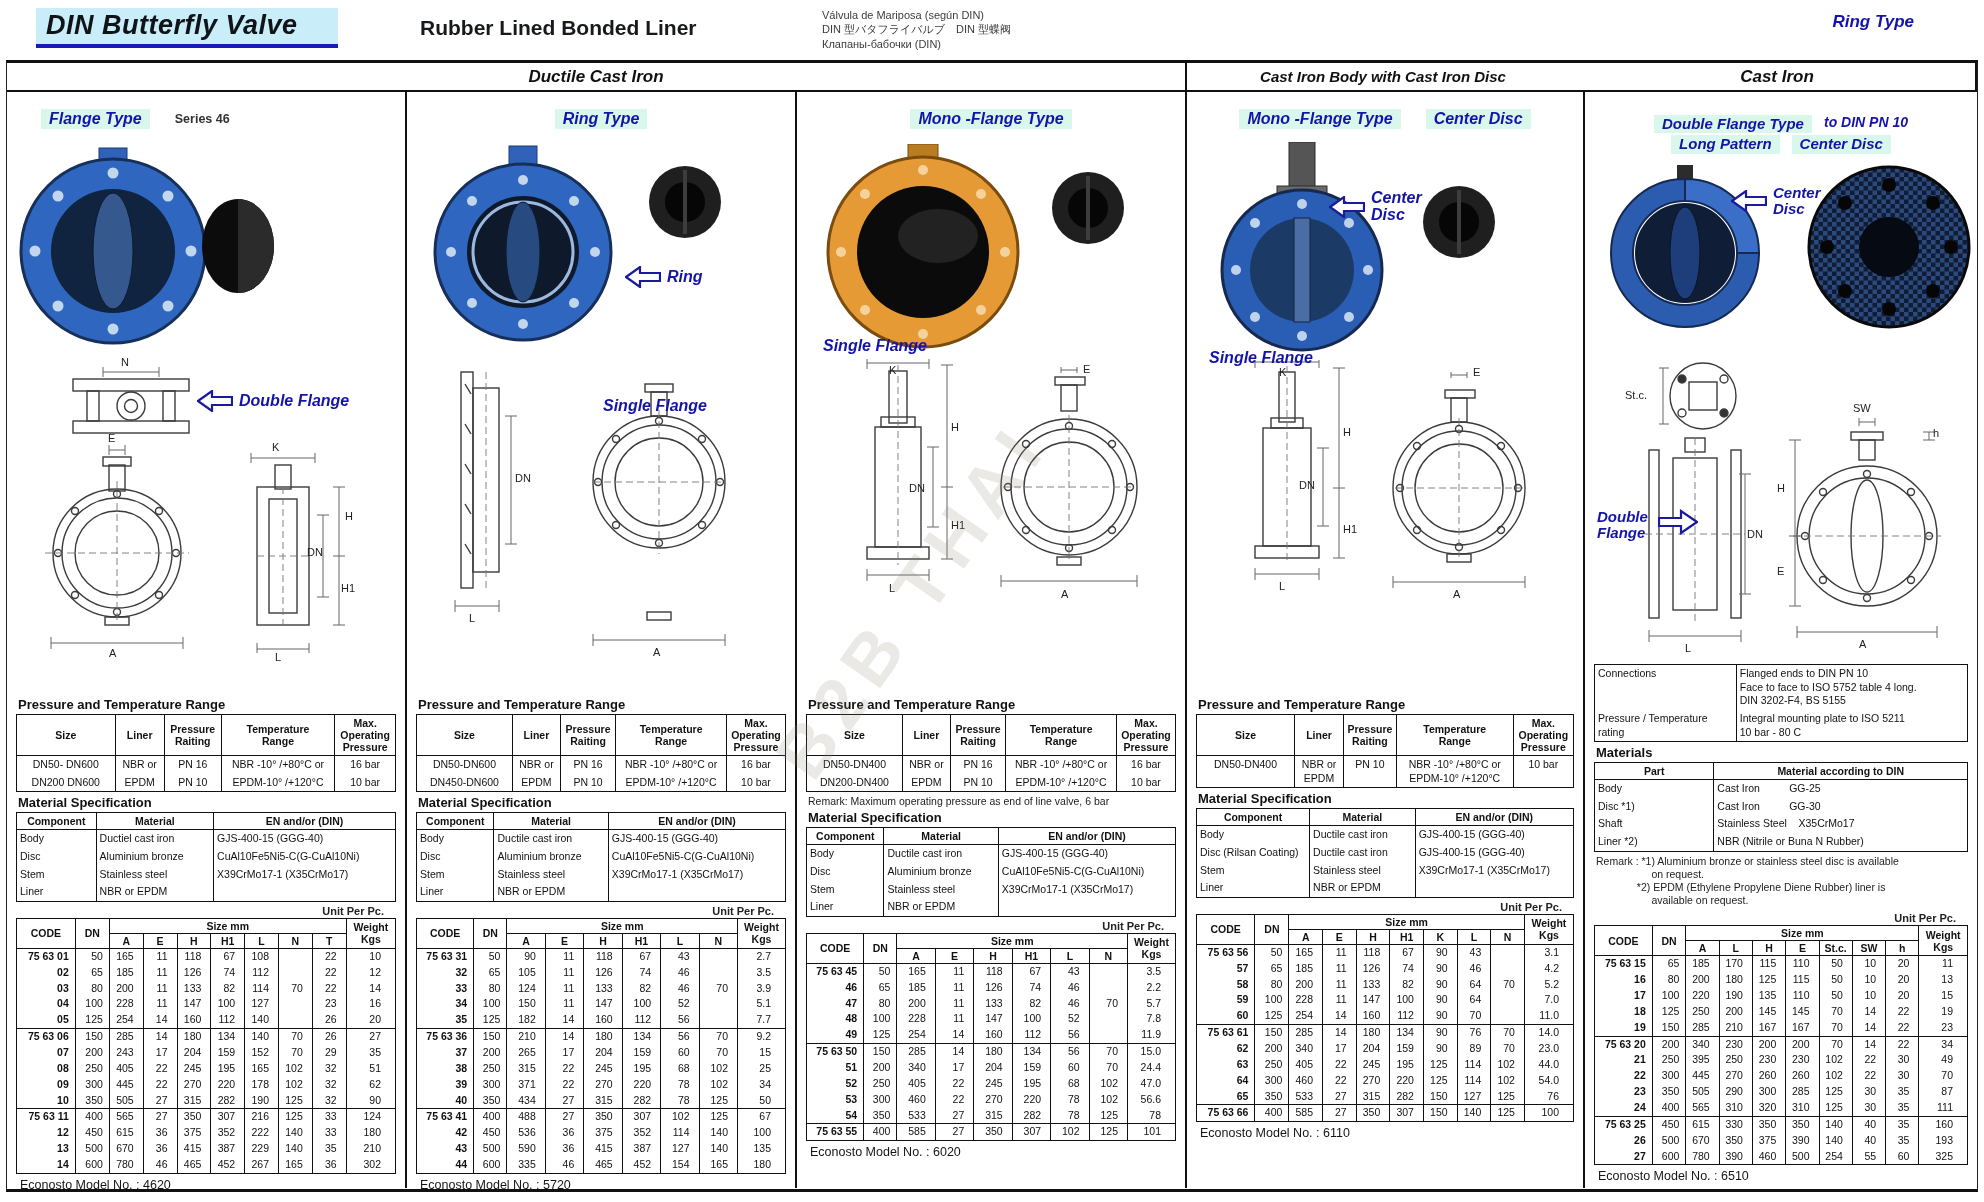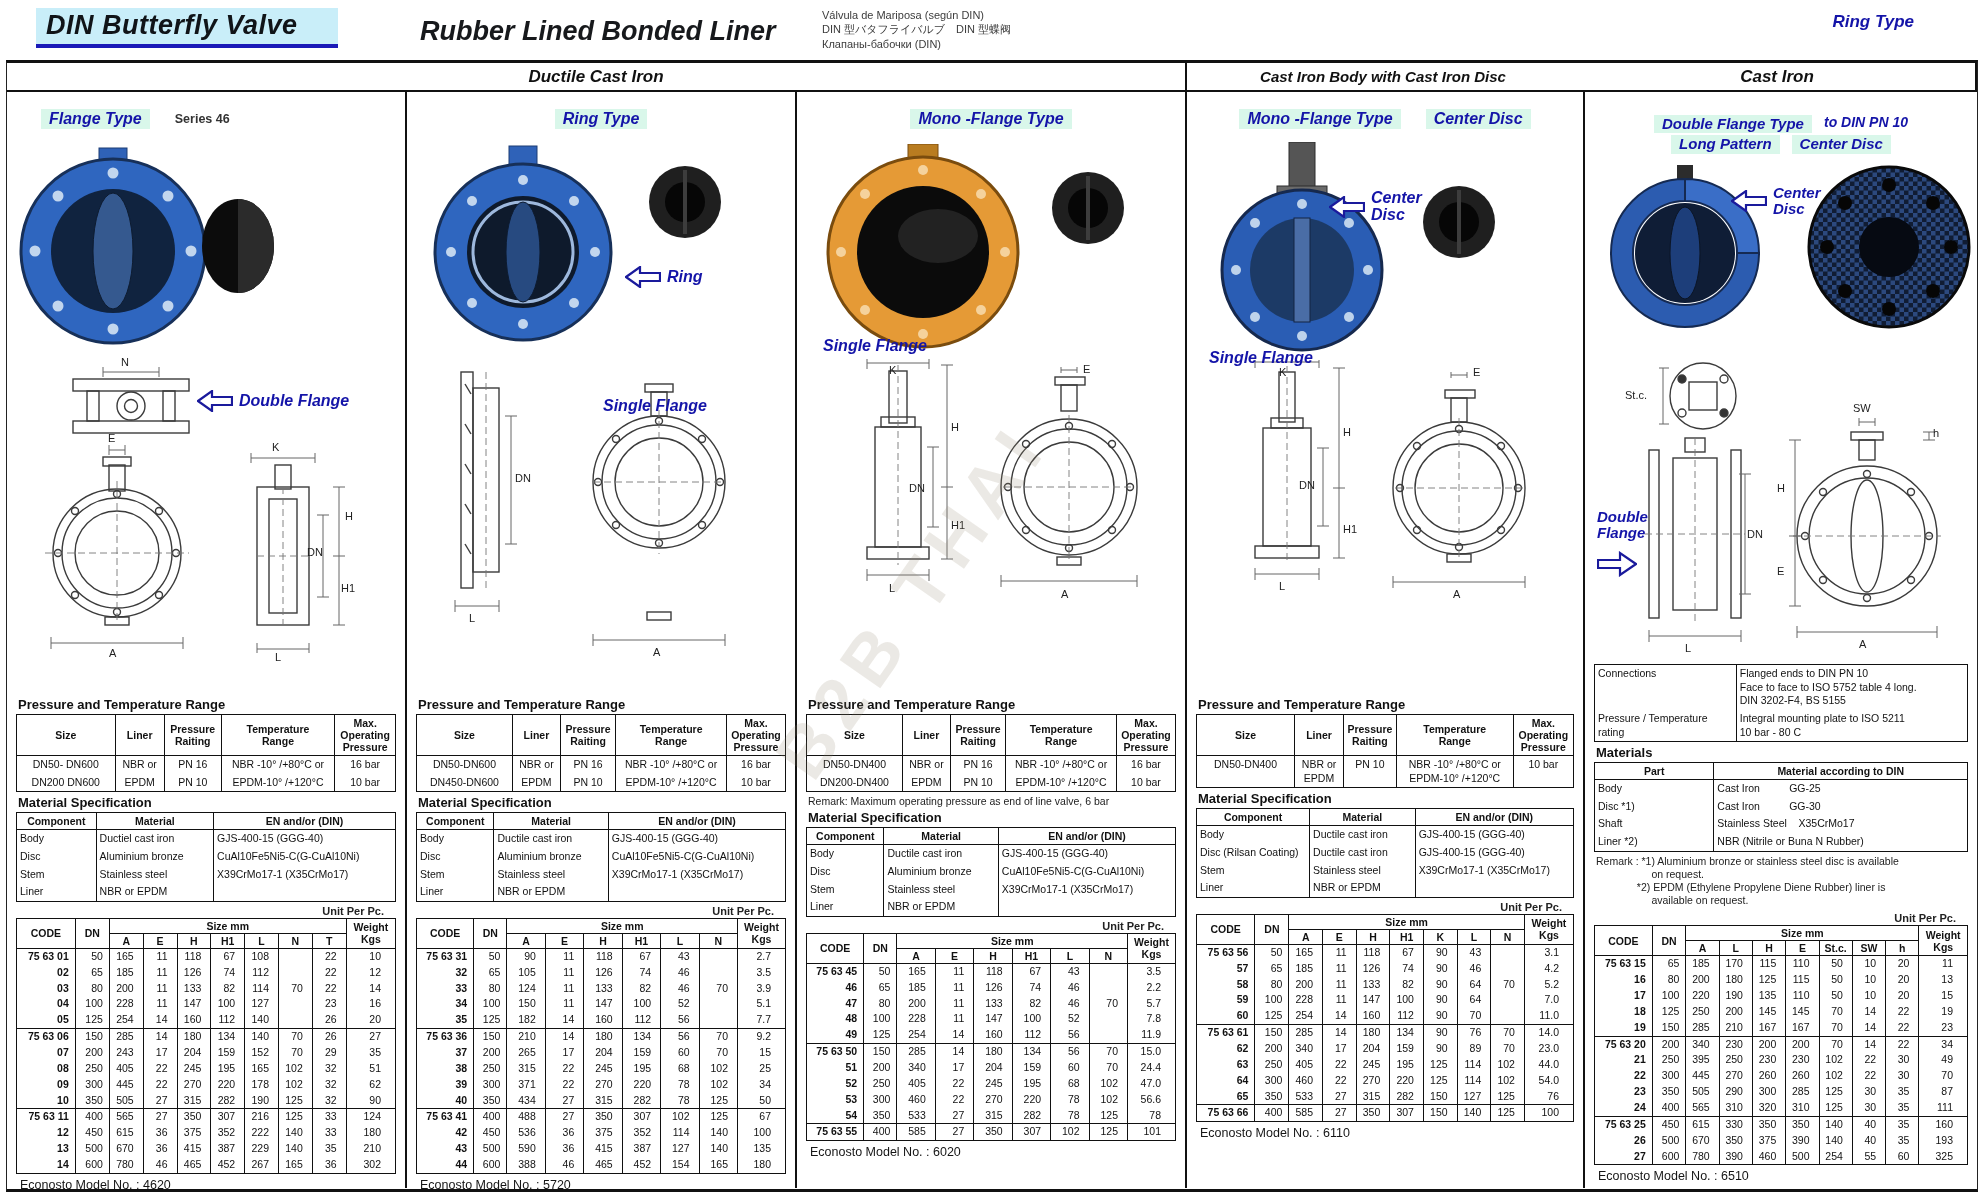--- a/index.html
+++ b/index.html
@@ -3,21 +3,21 @@
 <meta charset="utf-8">
 <style>
   html,body{margin:0;padding:0;background:#e8e8e8;}
   .page{position:relative;width:1984px;height:1202px;background:#ffffff;overflow:hidden;
         font-family:"Liberation Sans", sans-serif;color:#111;}
   
   .hdr{position:relative;height:58px;}
   .title-box{position:absolute;left:36px;top:8px;background:#c9eef9;padding:2px 40px 3px 10px;
              border-bottom:4px solid #1a1ab8;}
   .title-box .t{font-size:27px;font-weight:bold;font-style:italic;color:#101418;letter-spacing:.5px;}
-  .subtitle{position:absolute;left:420px;top:16px;font-size:27px;font-weight:bold;font-style:italic;color:#17191c;}
+  .subtitle{position:absolute;left:420px;top:16px;font-size:21px;font-weight:bold;color:#17191c;}
   .langs{position:absolute;left:822px;top:8px;font-size:11px;color:#3c3c3c;line-height:1.3;}
   .corner{position:absolute;right:70px;top:12px;font-size:17px;font-weight:bold;font-style:italic;color:#1414a8;}
   
   .main{position:absolute;left:6px;right:6px;top:60px;height:1126px;
         border-top:3px solid #111;border-bottom:3px solid #111;
         border-left:1.5px solid #222;border-right:1.5px solid #222;}
   .group-row{display:flex;height:27px;border-bottom:2.5px solid #111;}
   .gcell{display:flex;align-items:center;justify-content:center;font-weight:bold;font-style:italic;}
   .g1{width:1178px;font-size:17px;border-right:2px solid #111;}
   .g2{width:396px;font-size:17px;border-right:2px solid #111;}
@@ -822,21 +822,21 @@
                   <td class="num">36</td>
                   <td class="num">415</td>
                   <td class="num">387</td>
                   <td class="num">127</td>
                   <td class="num">140</td>
                   <td class="wt">135</td>
                 </tr>
                 <tr>
                   <td class="code">44</td>
                   <td class="dn">600</td>
-                  <td class="num">388</td>
+                  <td class="num">335</td>
                   <td class="num">46</td>
                   <td class="num">465</td>
                   <td class="num">452</td>
                   <td class="num">154</td>
                   <td class="num">165</td>
                   <td class="wt">180</td>
                 </tr>
               </tbody>
             </table>
           <div class="model">Econosto Model No. : 5720</div>
@@ -1610,21 +1610,21 @@
                 <line x1="212" y1="278" x2="352" y2="278"></line>
             </g>
           </svg>
           <div class="anno small" style="left:146px;top:26px">
             <svg width="36" height="22" viewBox="0 0 36 22">
               <polygon points="1,11 15,1 15,7 35,7 35,15 15,15 15,21" fill="#fff" stroke="#1a1a9c" stroke-width="2.2"></polygon>
             </svg>
             <span class="anno-t">Center
 Disc</span>
           </div>
-          <div class="anno small" style="left:12px;top:350px;flex-direction:column;align-items:flex-start;gap:10px">
+          <div class="anno small" style="left:12px;top:350px;flex-direction:row;align-items:flex-start;gap:10px">
             <span class="anno-t">Double
 Flange</span>
             <svg width="40" height="26" viewBox="0 0 40 26">
               <polygon points="39,13 23,2 23,9 1,9 1,17 23,17 23,24" fill="#fff" stroke="#1a1a9c" stroke-width="2.2"></polygon>
             </svg>
           </div>
         <span class="dlab" style="left: 40px; top: 230px;">St.c.</span>
             <span class="dlab" style="left: 268px; top: 243px;">SW</span>
             <span class="dlab" style="left: 348px; top: 268px;">h</span>
             <span class="dlab" style="left: 192px; top: 323px;">H</span>

